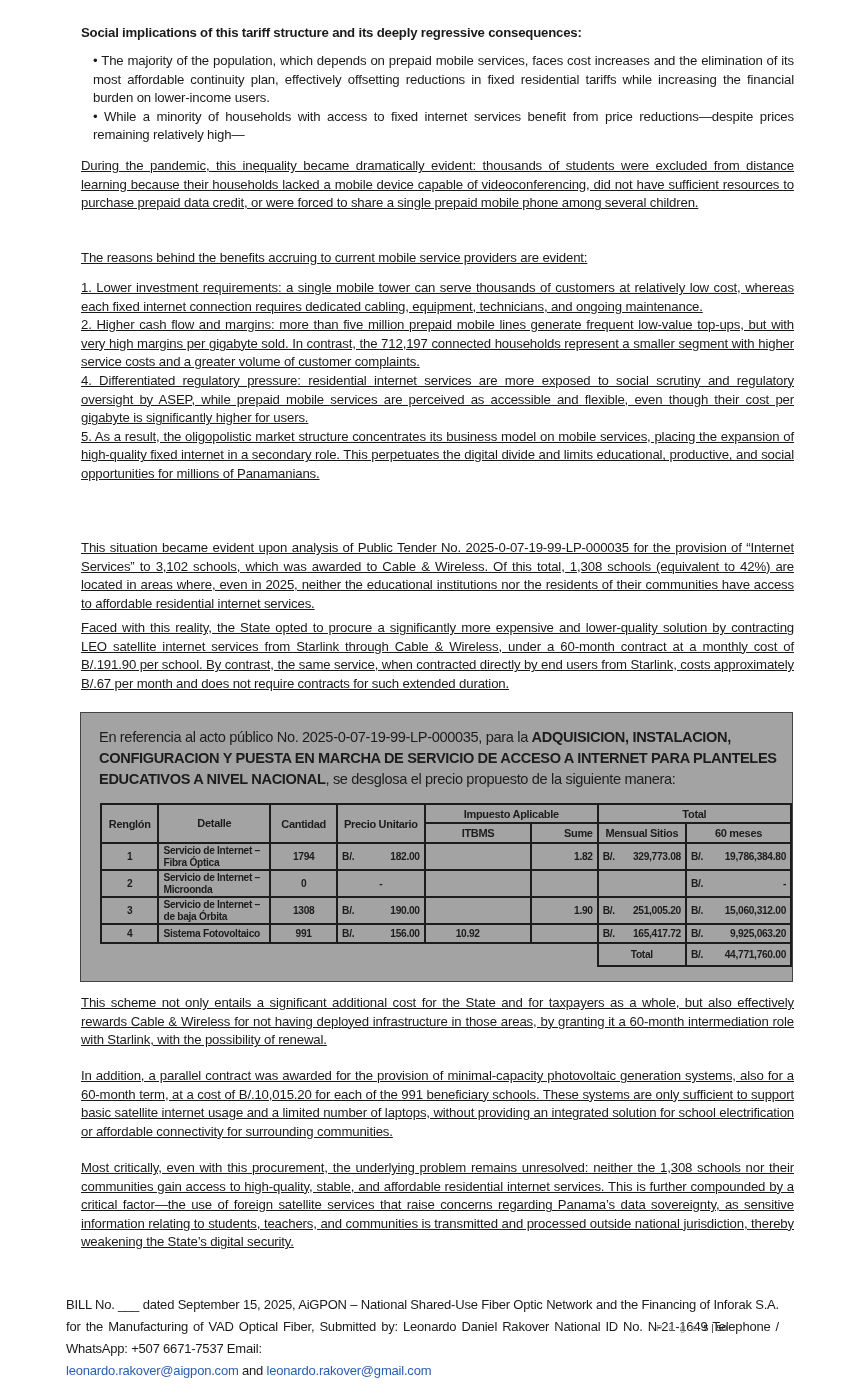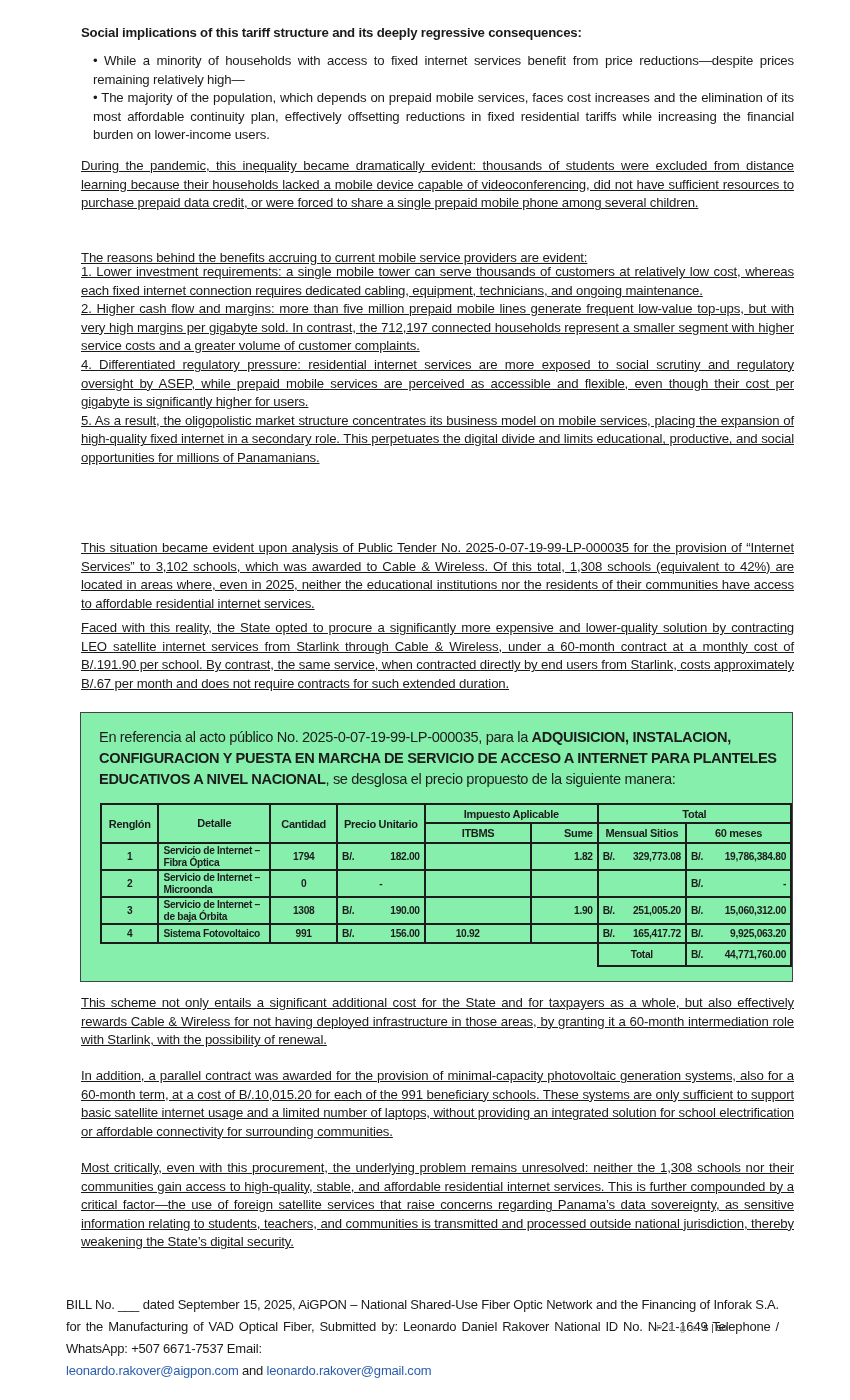--- a/index.html
+++ b/index.html
@@ -6,21 +6,21 @@
   body { width: 850px; height: 1400px; position: relative; overflow: hidden; color: #1a1a1a;
          font-family: "Liberation Sans", sans-serif; }
   .page { position: absolute; left: 81px; top: 0; width: 713px; }
   .p { font-size: 13.2px; line-height: 18.6px; text-align: justify; margin: 0; letter-spacing: -0.15px; }
   .heading { position: absolute; top: 25px; left: 0; font-weight: bold; font-size: 13.2px; letter-spacing: -0.2px; }
   .bullets { position: absolute; top: 52px; left: 12px; width: 701px; }
   .bullets .p { margin-bottom: 0; }
   .blk { position: absolute; left: 0; width: 713px; text-decoration: underline; }
   .list .p { margin: 0; }
 
-  .figure { position: absolute; left: 80px; top: 712px; width: 711px; height: 268px; border: 1.3px solid #444; background: #86efac; }
+  .figure { position: absolute; left: 80px; top: 712px; width: 711px; height: 268px; border: 1.3px solid #444; background: #a3a3a3; }
   .fig-intro { position: absolute; left: 18px; top: 14px; width: 680px; font-size: 14.6px; line-height: 21px; color: #1c1c1c; letter-spacing: -0.35px; }
   .fig-intro b { font-weight: bold; }
   table.tender { position: absolute; left: 19px; top: 90px; border-collapse: collapse; font-size: 10.2px; font-weight: bold; color: #1c1c1c; letter-spacing: -0.3px; }
   table.tender td, table.tender th { border: 2px solid #1c1c1c; padding: 0 4px; }
   table.tender th { font-size: 11px; text-align: center; font-weight: bold; }
   .c-renglon { width: 48px; text-align: center; }
   .c-detalle { width: 106px; text-align: left; line-height: 11.5px; }
   .c-cant { width: 58px; text-align: center; }
   .c-precio { width: 81px; }
   .c-itbms { width: 75px; }
@@ -40,33 +40,33 @@
   .pageno { position: absolute; left: 656px; top: 1322px; font-size: 9.6px; color: #8a8a8a; letter-spacing: 1.8px; }
   .pageno .num { color: #1a1a1a; letter-spacing: 0; }
 </style>
 </head>
 <body>
 
 <div class="page">
   <div class="heading">Social implications of this tariff structure and its deeply regressive consequences:</div>
 
   <div class="bullets">
+    <p class="p">• The majority of the population, which depends on prepaid mobile services, faces cost increases and the elimination of its most affordable continuity plan, effectively offsetting reductions in fixed residential tariffs while increasing the financial burden on lower-income users.</p>
     <p class="p">• While a minority of households with access to fixed internet services benefit from price reductions—despite prices remaining relatively high—</p>
-    <p class="p">• The majority of the population, which depends on prepaid mobile services, faces cost increases and the elimination of its most affordable continuity plan, effectively offsetting reductions in fixed residential tariffs while increasing the financial burden on lower-income users.</p>
   </div>
 
   <div class="blk" style="top:157px;">
     <p class="p">During the pandemic, this inequality became dramatically evident: thousands of students were excluded from distance learning because their households lacked a mobile device capable of videoconferencing, did not have sufficient resources to purchase prepaid data credit, or were forced to share a single prepaid mobile phone among several children.</p>
   </div>
 
   <div class="blk" style="top:249px;">
     <p class="p">The reasons behind the benefits accruing to current mobile service providers are evident:</p>
   </div>
 
-  <div class="blk list" style="top:263px;">
+  <div class="blk list" style="top:279px;">
     <p class="p">1. Lower investment requirements: a single mobile tower can serve thousands of customers at relatively low cost, whereas each fixed internet connection requires dedicated cabling, equipment, technicians, and ongoing maintenance.</p>
     <p class="p">2. Higher cash flow and margins: more than five million prepaid mobile lines generate frequent low-value top-ups, but with very high margins per gigabyte sold. In contrast, the 712,197 connected households represent a smaller segment with higher service costs and a greater volume of customer complaints.</p>
     <p class="p">4. Differentiated regulatory pressure: residential internet services are more exposed to social scrutiny and regulatory oversight by ASEP, while prepaid mobile services are perceived as accessible and flexible, even though their cost per gigabyte is significantly higher for users.</p>
     <p class="p">5. As a result, the oligopolistic market structure concentrates its business model on mobile services, placing the expansion of high-quality fixed internet in a secondary role. This perpetuates the digital divide and limits educational, productive, and social opportunities for millions of Panamanians.</p>
   </div>
 
   <div class="blk" style="top:539px;">
     <p class="p">This situation became evident upon analysis of Public Tender No. 2025-0-07-19-99-LP-000035 for the provision of “Internet Services” to 3,102 schools, which was awarded to Cable &amp; Wireless. Of this total, 1,308 schools (equivalent to 42%) are located in areas where, even in 2025, neither the educational institutions nor the residents of their communities have access to affordable residential internet services.</p>
   </div>
 

